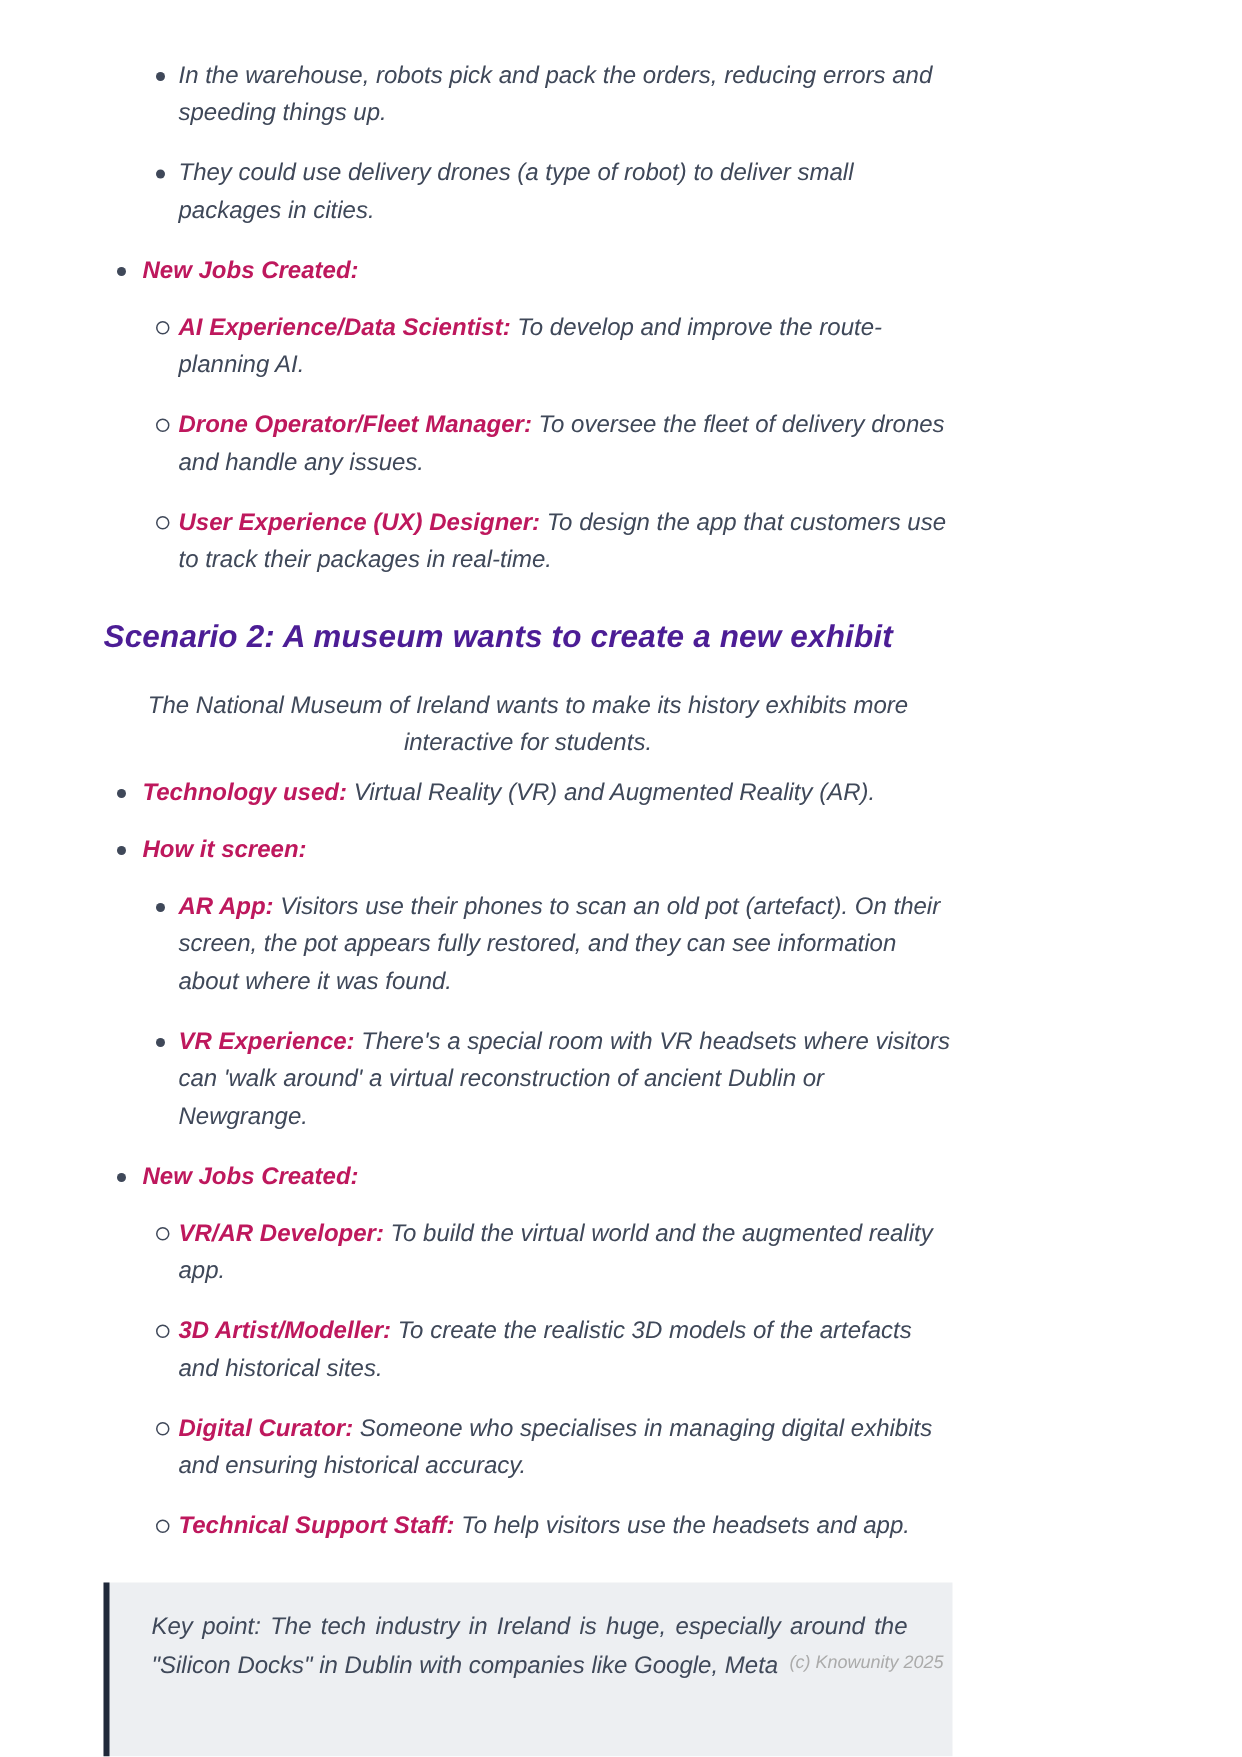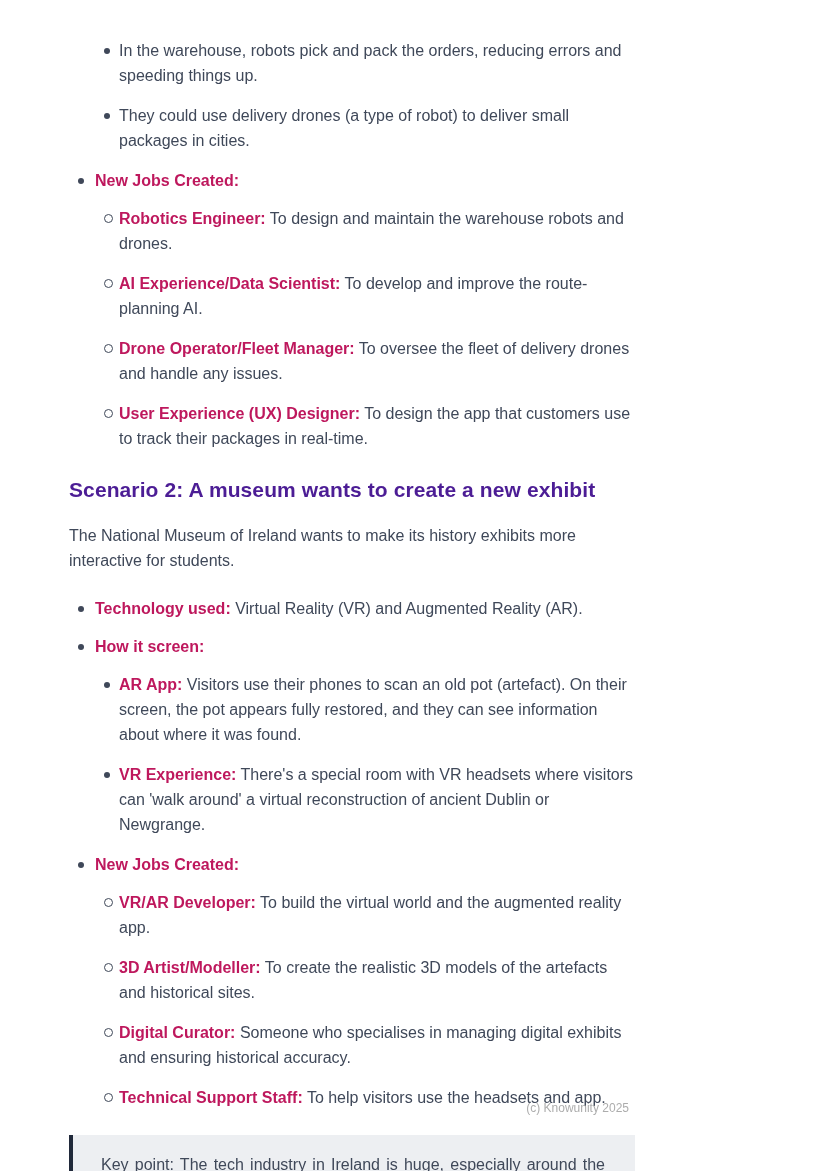--- a/index.html
+++ b/index.html
@@ -5,41 +5,42 @@
   * { margin:0; padding:0; box-sizing:border-box; }
   html,body { background:#ffffff; }
   .page {
     position:relative;
     width:680px; height:1171px;
     background:#ffffff;
     overflow:hidden;
     font-family:"Liberation Sans","DejaVu Sans",sans-serif;
     font-size:16px; line-height:25px;
     color:#3f4859;
+    font-style:italic;
   }
   .content { position:absolute; left:69px; top:38px; width:566px; }
   ul { list-style:none; }
   .li { display:flex; }
   .l1 > .li { padding-left:9px; margin-bottom:13px; }
   .l1 .marker { flex:0 0 17px; }
   .l2 > .li { padding-left:35px; margin-bottom:15px; }
   .l2 .marker { flex:0 0 15px; }
   .marker { display:block; }
   .dot { display:block; border-radius:50%; }
   .dot.solid { width:6px; height:6px; background:currentColor; margin-top:10px; }
   .dot.open  { width:9px; height:9px; border:1.5px solid currentColor; background:transparent; margin-top:8px; }
   .txt { flex:1 1 auto; }
   .lead { font-weight:700; color:#be185d; }
   h2.heading {
     font-size:21px; line-height:30px; font-weight:700;
     color:#4c1d95;
     margin:24px 0 18px 0;
     letter-spacing:0.1px;
   }
-  p.intro { margin-bottom:23px; }
+  p.intro { margin-bottom:8px;text-align:center; }
   .callout {
     margin-top:25px;
     background:#edeff2;
     border-left:4px solid #20293a;
     padding:17px 30px 20px 28px;
     height:140px;
     overflow:hidden;
   }
   .callout p { text-align:justify; line-height:26px; }
   .scrollbar {
@@ -77,26 +78,20 @@
 
     <ul class="l1" style="margin-top:10px;">
       <li class="li">
         <span class="marker">
             <span class="dot solid"></span>
           </span>
         <div class="txt"><span class="lead">New Jobs Created:</span></div>
       </li>
     </ul>
     <ul class="l2">
-      <li class="li">
-        <span class="marker">
-            <span class="dot open"></span>
-          </span>
-        <div class="txt"><span class="lead">Robotics Engineer:</span> <span>To design and maintain the warehouse robots and drones.</span></div>
-      </li>
       <li class="li">
         <span class="marker">
             <span class="dot open"></span>
           </span>
         <div class="txt"><span class="lead">AI Experience/Data Scientist:</span> <span>To develop and improve the route-planning AI.</span></div>
       </li>
       <li class="li">
         <span class="marker">
             <span class="dot open"></span>
           </span>

